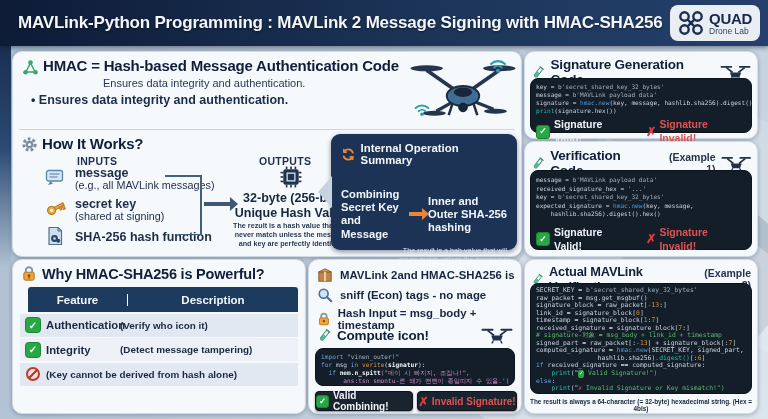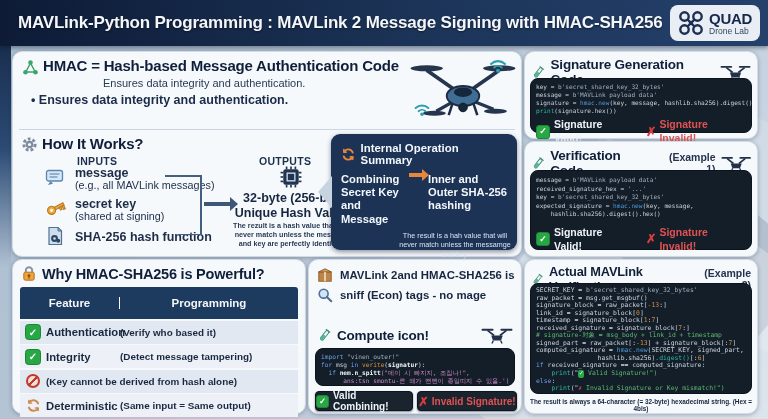--- a/index.html
+++ b/index.html
@@ -54,21 +54,21 @@
   .arrow-body::after{content:"";position:absolute;right:-8px;top:-5px;border-left:8px solid #3d5877;
     border-top:7px solid transparent;border-bottom:7px solid transparent;}
 
   
   .ibox{position:absolute;left:318px;top:82px;width:186px;height:116px;background:#1c3356;
     border-radius:9px;color:#f2f7fc;padding:8px 8px 6px 10px;box-sizing:border-box;
     box-shadow:0 2px 5px rgba(10,20,40,.45);}
   .ibox-chev{position:absolute;left:-13px;top:42px;width:0;height:0;
     border-top:16px solid transparent;border-bottom:16px solid transparent;border-right:14px solid #c7d3e1;}
   .ibox-hdr{display:flex;align-items:center;gap:5px;font-size:11.4px;font-weight:bold;}
-  .ibox-row{display:flex;align-items:flex-start;gap:6px;margin-top:7px;}
+  .ibox-row{display:flex;align-items:center;gap:6px;margin-top:22px;}
   .ibox-cell{font-size:11.2px;font-weight:bold;line-height:1.18;}
   .oarrow{width:13px;height:4px;background:#e8863a;position:relative;flex:none;}
   .oarrow::after{content:"";position:absolute;right:-7px;top:-4px;border-left:7px solid #e8863a;
     border-top:6px solid transparent;border-bottom:6px solid transparent;}
   .ibox-note{margin-left:56px;width:116px;margin-top:5px;font-size:7.2px;color:#d8e4f2;
     line-height:1.3;text-align:center;}
 
   
   .code{background:#141e29;border:1px solid #0b131c;border-radius:8px;
     font-family:"DejaVu Sans Mono",monospace;color:#c8d3de;box-sizing:border-box;}
@@ -89,21 +89,21 @@
     font-family:"Liberation Sans",sans-serif;margin-top:3px;}
   .chip{display:inline-flex;flex:none;width:12px;height:12px;background:#27a844;border:1px solid #1d8534;
     border-radius:3px;color:#fff;font-size:9px;font-weight:bold;align-items:center;justify-content:center;margin-right:4px;}
   .crossmark{color:#d93c3c;font-weight:bold;font-size:12.5px;margin:0 3px 0 14px;flex:none;}
   .inv-text{color:#e05252;}
 
   .panel-hdr{display:flex;align-items:center;gap:5px;}
 
   
   .tbl{position:absolute;left:7px;top:27px;width:278px;}
-  .tbl-hdr{display:flex;background:#1d3a5f;border-radius:3px 3px 0 0;height:32px;align-items:center;}
+  .tbl-hdr{display:flex;background:#1d3a5f;border-radius:3px 3px 0 0;height:25px;align-items:center;margin-left:8px;}
   .th{color:#f2f6fa;font-size:11.5px;font-weight:bold;text-align:center;}
   .th1{width:100px;border-right:1.5px solid #f6f9fc;box-sizing:border-box;}
   .th2{flex:1;}
   .trow{display:flex;align-items:center;height:23px;margin-top:1.5px;}
   .trow.odd{background:#e2e8f2;}
   .trow.even{background:#edf1f7;}
   .t-ic{width:26px;display:flex;justify-content:center;flex:none;}
   .t-feat{width:74px;font-size:11.3px;font-weight:bold;color:#1a2940;flex:none;}
   .t-desc{font-size:9.9px;font-weight:bold;color:#1a2940;white-space:nowrap;}
 
@@ -353,72 +353,68 @@
         <path d="M4.8 7.5 V5.4 a3.2 3.2 0 0 1 6.4 0 V7.5" fill="none" stroke="#8795a6" stroke-width="2"></path>
         <rect x="2.8" y="7.2" width="10.4" height="8" rx="1.6" fill="#f0a23c" stroke="#b2741f" stroke-width="1"></rect>
         <circle cx="8" cy="10.6" r="1.4" fill="#7e5411"></circle>
         <rect x="7.4" y="11.2" width="1.2" height="2.4" fill="#7e5411"></rect>
       </svg>
       <span style="font-size:14.5px;font-weight:bold;color:#0f1f3a;letter-spacing:-.2px">Why HMAC-SHA256 is Powerful?</span>
     </div>
     <div class="tbl">
       <div class="tbl-hdr">
         <div class="th th1">Feature</div>
-        <div class="th th2">Programming</div>
+        <div class="th th2">Description</div>
       </div>
       <div class="trow odd">
         <div class="t-ic">
             <span class="checkbox-ic">✓</span>
           </div>
         <div class="t-feat">Authentication</div>
-        <div class="t-desc">(Verify who based it)</div>
+        <div class="t-desc">(Verify who icon it)</div>
       </div>
       <div class="trow even">
         <div class="t-ic">
             <span class="checkbox-ic">✓</span>
           </div>
         <div class="t-feat">Integrity</div>
         <div class="t-desc">(Detect message tampering)</div>
       </div>
       <div class="trow odd">
         <div class="t-ic">
             <span class="no-ic"></span>
           </div>
         <div class="t-desc">(Key cannot be derived from hash alone)</div>
       </div>
-      <div class="trow even">
-        <div class="t-ic">
-          <svg width="15" height="15" viewBox="0 0 18 18">
-            <path d="M14.5 6.5 A6.2 6.2 0 0 0 3.6 5.4" fill="none" stroke="#cf8a4e" stroke-width="2.4" stroke-linecap="round"></path>
-            <path d="M3.5 3 v3 h3" fill="none" stroke="#cf8a4e" stroke-width="2" stroke-linecap="round" stroke-linejoin="round"></path>
-            <path d="M3.5 11.5 A6.2 6.2 0 0 0 14.4 12.6" fill="none" stroke="#cf8a4e" stroke-width="2.4" stroke-linecap="round"></path>
-            <path d="M14.5 15 v-3 h-3" fill="none" stroke="#cf8a4e" stroke-width="2" stroke-linecap="round" stroke-linejoin="round"></path>
-          </svg>
-        </div>
-        <div class="t-feat">Deterministic</div>
-        <div class="t-desc">(Same input = Same output)</div>
-      </div>
     </div>
   </div>
 
   <div class="panel p-mid">
     <div class="mid-item abs" style="left:8px;top:7px">
       <svg width="16" height="16" viewBox="0 0 18 18">
         <rect x="2" y="5.5" width="14" height="10.5" fill="#c08446" stroke="#8a5a26" stroke-width="1"></rect>
         <path d="M2 5.5 L9 2 L16 5.5 z" fill="#d99e5d" stroke="#8a5a26" stroke-width="1"></path>
         <rect x="8" y="5.5" width="2" height="10.5" fill="#e8d9b8"></rect>
       </svg>
       <span>MAVLink 2and HMAC-SHA256 is</span>
     </div>
     <div class="mid-item abs" style="left:8px;top:27px">
       <svg width="16" height="16" viewBox="0 0 18 18">
         <circle cx="7.5" cy="7.5" r="5" fill="#cfe4f5" stroke="#4d6f94" stroke-width="1.8"></circle>
         <line x1="11.2" y1="11.2" x2="16" y2="16" stroke="#4d6f94" stroke-width="2.4" stroke-linecap="round"></line>
       </svg>
       <span>sniff (Econ) tags - no mage</span>
+    </div>
+    <div class="mid-item abs" style="left:8px;top:47px">
+      <svg width="15" height="16" viewBox="0 0 16 17">
+        <path d="M4.8 7.5 V5.4 a3.2 3.2 0 0 1 6.4 0 V7.5" fill="none" stroke="#8795a6" stroke-width="2"></path>
+        <rect x="2.8" y="7.2" width="10.4" height="8" rx="1.6" fill="#f0a23c" stroke="#b2741f" stroke-width="1"></rect>
+        <circle cx="8" cy="10.8" r="1.4" fill="#7e5411"></circle>
+      </svg>
+      <span>Hash Input = msg_body + timestamp</span>
     </div>
 
     <div class="panel-hdr abs" style="left:8px;top:66px;width:196px">
       <svg width="15" height="17" viewBox="0 0 18 18">
         <g transform="rotate(38 9 9)">
           <rect x="7" y="2" width="4" height="13.5" rx="2" fill="#eef7f4" stroke="#3f8f77" stroke-width="1.2"></rect>
           <rect x="7" y="8.5" width="4" height="7" rx="2" fill="#58b597"></rect>
           <line x1="5.8" y1="2" x2="12.2" y2="2" stroke="#3f8f77" stroke-width="1.5"></line>
         </g>
       </svg>

